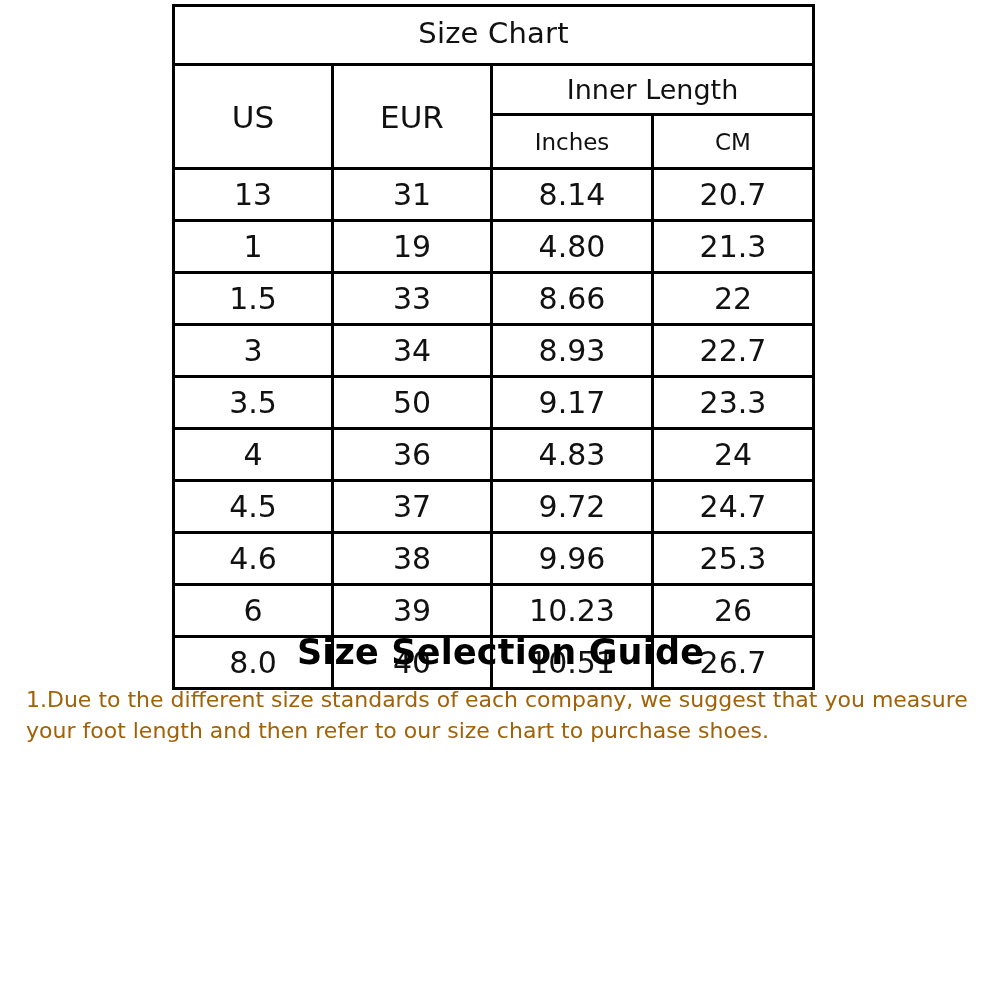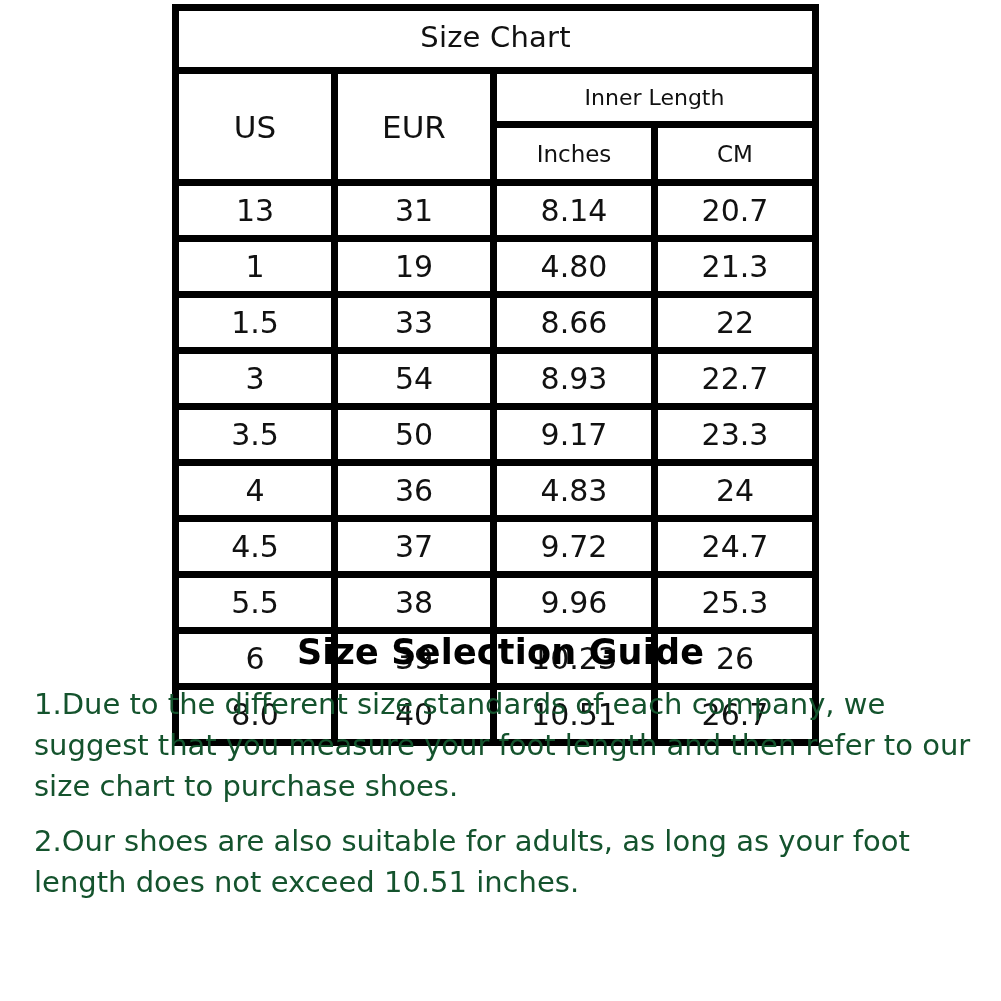--- a/index.html
+++ b/index.html
@@ -29,21 +29,21 @@
     width: 640px;
   }
   table.size-chart {
     border-collapse: collapse;
     table-layout: fixed;
     width: 640px;
     background: #fff;
   }
   table.size-chart th,
   table.size-chart td {
-    border: 7px solid #000000;
+    border: 3px solid #000000;
     text-align: center;
     vertical-align: middle;
     font-weight: normal;
     color: #111111;
   }
   .chart-title-cell {
     font-size: 29px;
     height: 48px;
     padding: 2px 0 6px 0;
     letter-spacing: 0.2px;
@@ -51,21 +51,21 @@
   .col-us   { width: 159px; }
   .col-eur  { width: 159px; }
   .col-in   { width: 161px; }
   .col-cm   { width: 161px; }
 
   .hdr-main {
     font-size: 31px;
     height: 96px;
   }
   .hdr-inner-top {
-    font-size: 22px;
+    font-size: 27px;
     height: 45px;
   }
   .hdr-sub {
     font-size: 23px;
     height: 49px;
   }
   td.data {
     font-size: 30px;
     height: 47px;
   }
@@ -79,24 +79,24 @@
   }
   .guide-title {
     text-align: center;
     font-size: 35px;
     font-weight: bold;
     margin: 0 0 12px 0;
     letter-spacing: 0.2px;
     color: #000;
   }
   .guide-para {
-    font-size: 29px;
+    font-size: 22px;
     line-height: 1.42;
-    margin: 0 0 13px 16px;
-    color: #14532d;
+    margin: 0 0 13px 8px;
+    color: #a16207;
   }
 </style>
 </head>
 <body>
 
 <div class="page">
 
   <div class="chart-wrap">
     <table class="size-chart">
       <colgroup>
@@ -133,21 +133,21 @@
           <td class="data">21.3</td>
         </tr>
         <tr>
           <td class="data">1.5</td>
           <td class="data">33</td>
           <td class="data">8.66</td>
           <td class="data">22</td>
         </tr>
         <tr>
           <td class="data">3</td>
-          <td class="data">54</td>
+          <td class="data">34</td>
           <td class="data">8.93</td>
           <td class="data">22.7</td>
         </tr>
         <tr>
           <td class="data">3.5</td>
           <td class="data">50</td>
           <td class="data">9.17</td>
           <td class="data">23.3</td>
         </tr>
         <tr>
@@ -156,21 +156,21 @@
           <td class="data">4.83</td>
           <td class="data">24</td>
         </tr>
         <tr>
           <td class="data">4.5</td>
           <td class="data">37</td>
           <td class="data">9.72</td>
           <td class="data">24.7</td>
         </tr>
         <tr>
-          <td class="data">5.5</td>
+          <td class="data">4.6</td>
           <td class="data">38</td>
           <td class="data">9.96</td>
           <td class="data">25.3</td>
         </tr>
         <tr>
           <td class="data">6</td>
           <td class="data">39</td>
           <td class="data">10.23</td>
           <td class="data">26</td>
         </tr>
@@ -180,16 +180,15 @@
           <td class="data">10.51</td>
           <td class="data">26.7</td>
         </tr>
       </tbody>
     </table>
   </div>
 
   <div class="guide">
     <h2 class="guide-title">Size Selection Guide</h2>
     <p class="guide-para">1.Due to the different size standards of each company, we suggest that you measure your foot length and then refer to our size chart to purchase shoes.</p>
-    <p class="guide-para">2.Our shoes are also suitable for adults, as long as your foot length does not exceed 10.51 inches.</p>
   </div>
 
 </div>
 
 </body></html>

